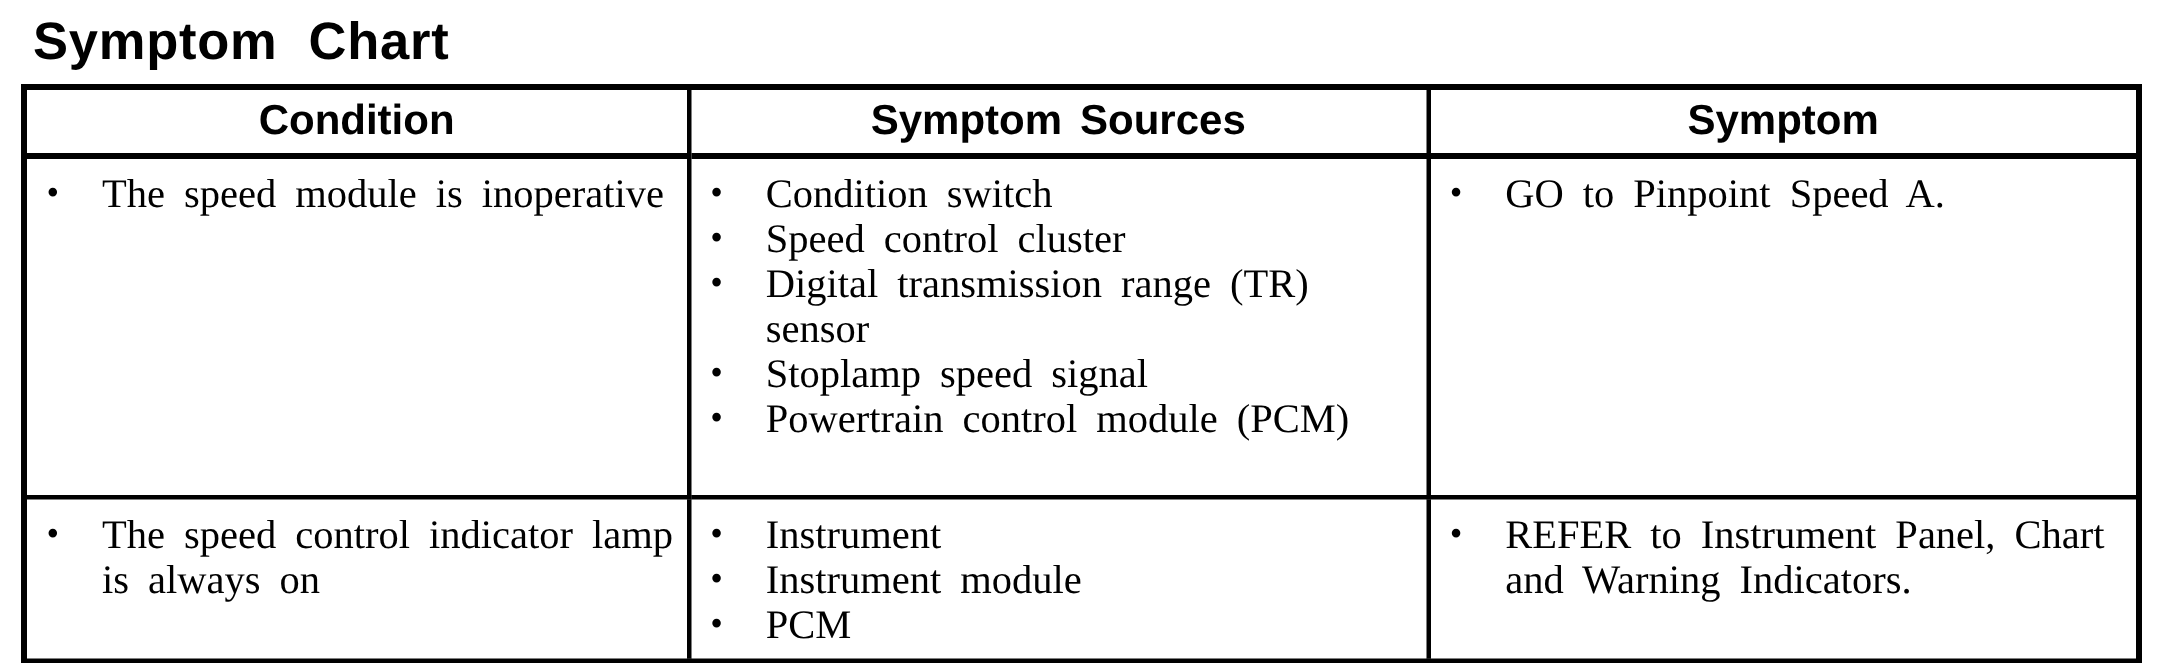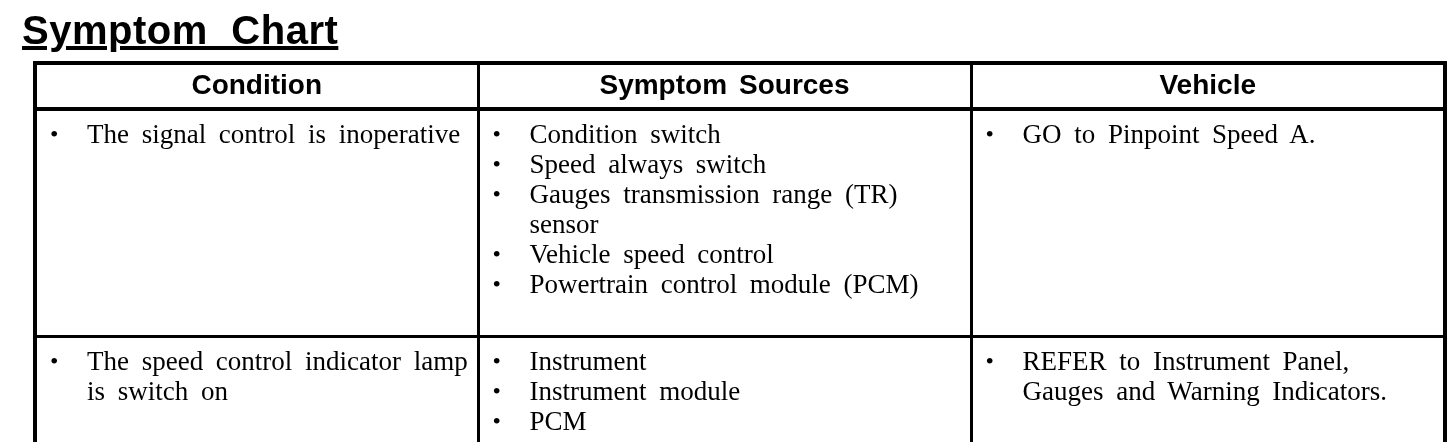--- a/index.html
+++ b/index.html
@@ -12,31 +12,30 @@
     width: 1456px;
     height: 442px;
     background: #ffffff;
     color: #000000;
     overflow: hidden;
   }
   .page-title {
     margin: 8px 0 8px 22px;
     font-family: "Liberation Sans", sans-serif;
     font-weight: bold;
-    font-size: 40px;
+    font-size: 35px;
     letter-spacing: 0.5px;
     word-spacing: 0.3em;
     color: #000000;
-    text-decoration: underline;
   }
   table.symptom-chart {
     border-collapse: collapse;
     table-layout: fixed;
     width: 1410px;
-    margin-left: 33px;
+    margin-left: 14px;
     background: #ffffff;
   }
   table.symptom-chart col.col-condition { width: 443px; }
   table.symptom-chart col.col-sources   { width: 493px; }
   table.symptom-chart col.col-action    { width: 474px; }
 
   table.symptom-chart, 
   table.symptom-chart th, 
   table.symptom-chart td {
     border: 3px solid #000000;
@@ -98,50 +97,50 @@
   <table class="symptom-chart">
     <colgroup>
       <col class="col-condition">
       <col class="col-sources">
       <col class="col-action">
     </colgroup>
     <thead>
       <tr>
         <th>Condition</th>
         <th>Symptom Sources</th>
-        <th>Vehicle</th>
+        <th>Symptom</th>
       </tr>
     </thead>
     <tbody>
       <tr class="body-row-1">
         <td>
           <ul class="cell-list">
             <li>
               <span class="bullet">•</span>
-              <span class="li-text">The signal control is inoperative</span>
+              <span class="li-text">The speed module is inoperative</span>
             </li>
           </ul>
         </td>
         <td>
           <ul class="cell-list">
             <li>
               <span class="bullet">•</span>
               <span class="li-text">Condition switch</span>
             </li>
             <li>
               <span class="bullet">•</span>
-              <span class="li-text">Speed always switch</span>
+              <span class="li-text">Speed control cluster</span>
             </li>
             <li>
               <span class="bullet">•</span>
-              <span class="li-text">Gauges transmission range (TR) sensor</span>
+              <span class="li-text">Digital transmission range (TR) sensor</span>
             </li>
             <li>
               <span class="bullet">•</span>
-              <span class="li-text">Vehicle speed control</span>
+              <span class="li-text">Stoplamp speed signal</span>
             </li>
             <li>
               <span class="bullet">•</span>
               <span class="li-text">Powertrain control module (PCM)</span>
             </li>
           </ul>
         </td>
         <td>
           <ul class="cell-list">
             <li>
@@ -149,21 +148,21 @@
               <span class="li-text">GO to Pinpoint Speed A.</span>
             </li>
           </ul>
         </td>
       </tr>
       <tr class="body-row-2">
         <td>
           <ul class="cell-list">
             <li>
               <span class="bullet">•</span>
-              <span class="li-text">The speed control indicator lamp is switch on</span>
+              <span class="li-text">The speed control indicator lamp is always on</span>
             </li>
           </ul>
         </td>
         <td>
           <ul class="cell-list">
             <li>
               <span class="bullet">•</span>
               <span class="li-text">Instrument</span>
             </li>
             <li>
@@ -173,21 +172,21 @@
             <li>
               <span class="bullet">•</span>
               <span class="li-text">PCM</span>
             </li>
           </ul>
         </td>
         <td>
           <ul class="cell-list">
             <li>
               <span class="bullet">•</span>
-              <span class="li-text">REFER to Instrument Panel, Gauges and Warning Indicators.</span>
+              <span class="li-text">REFER to Instrument Panel, Chart and Warning Indicators.</span>
             </li>
           </ul>
         </td>
       </tr>
     </tbody>
   </table>
 
 </div>
 
 </body></html>

